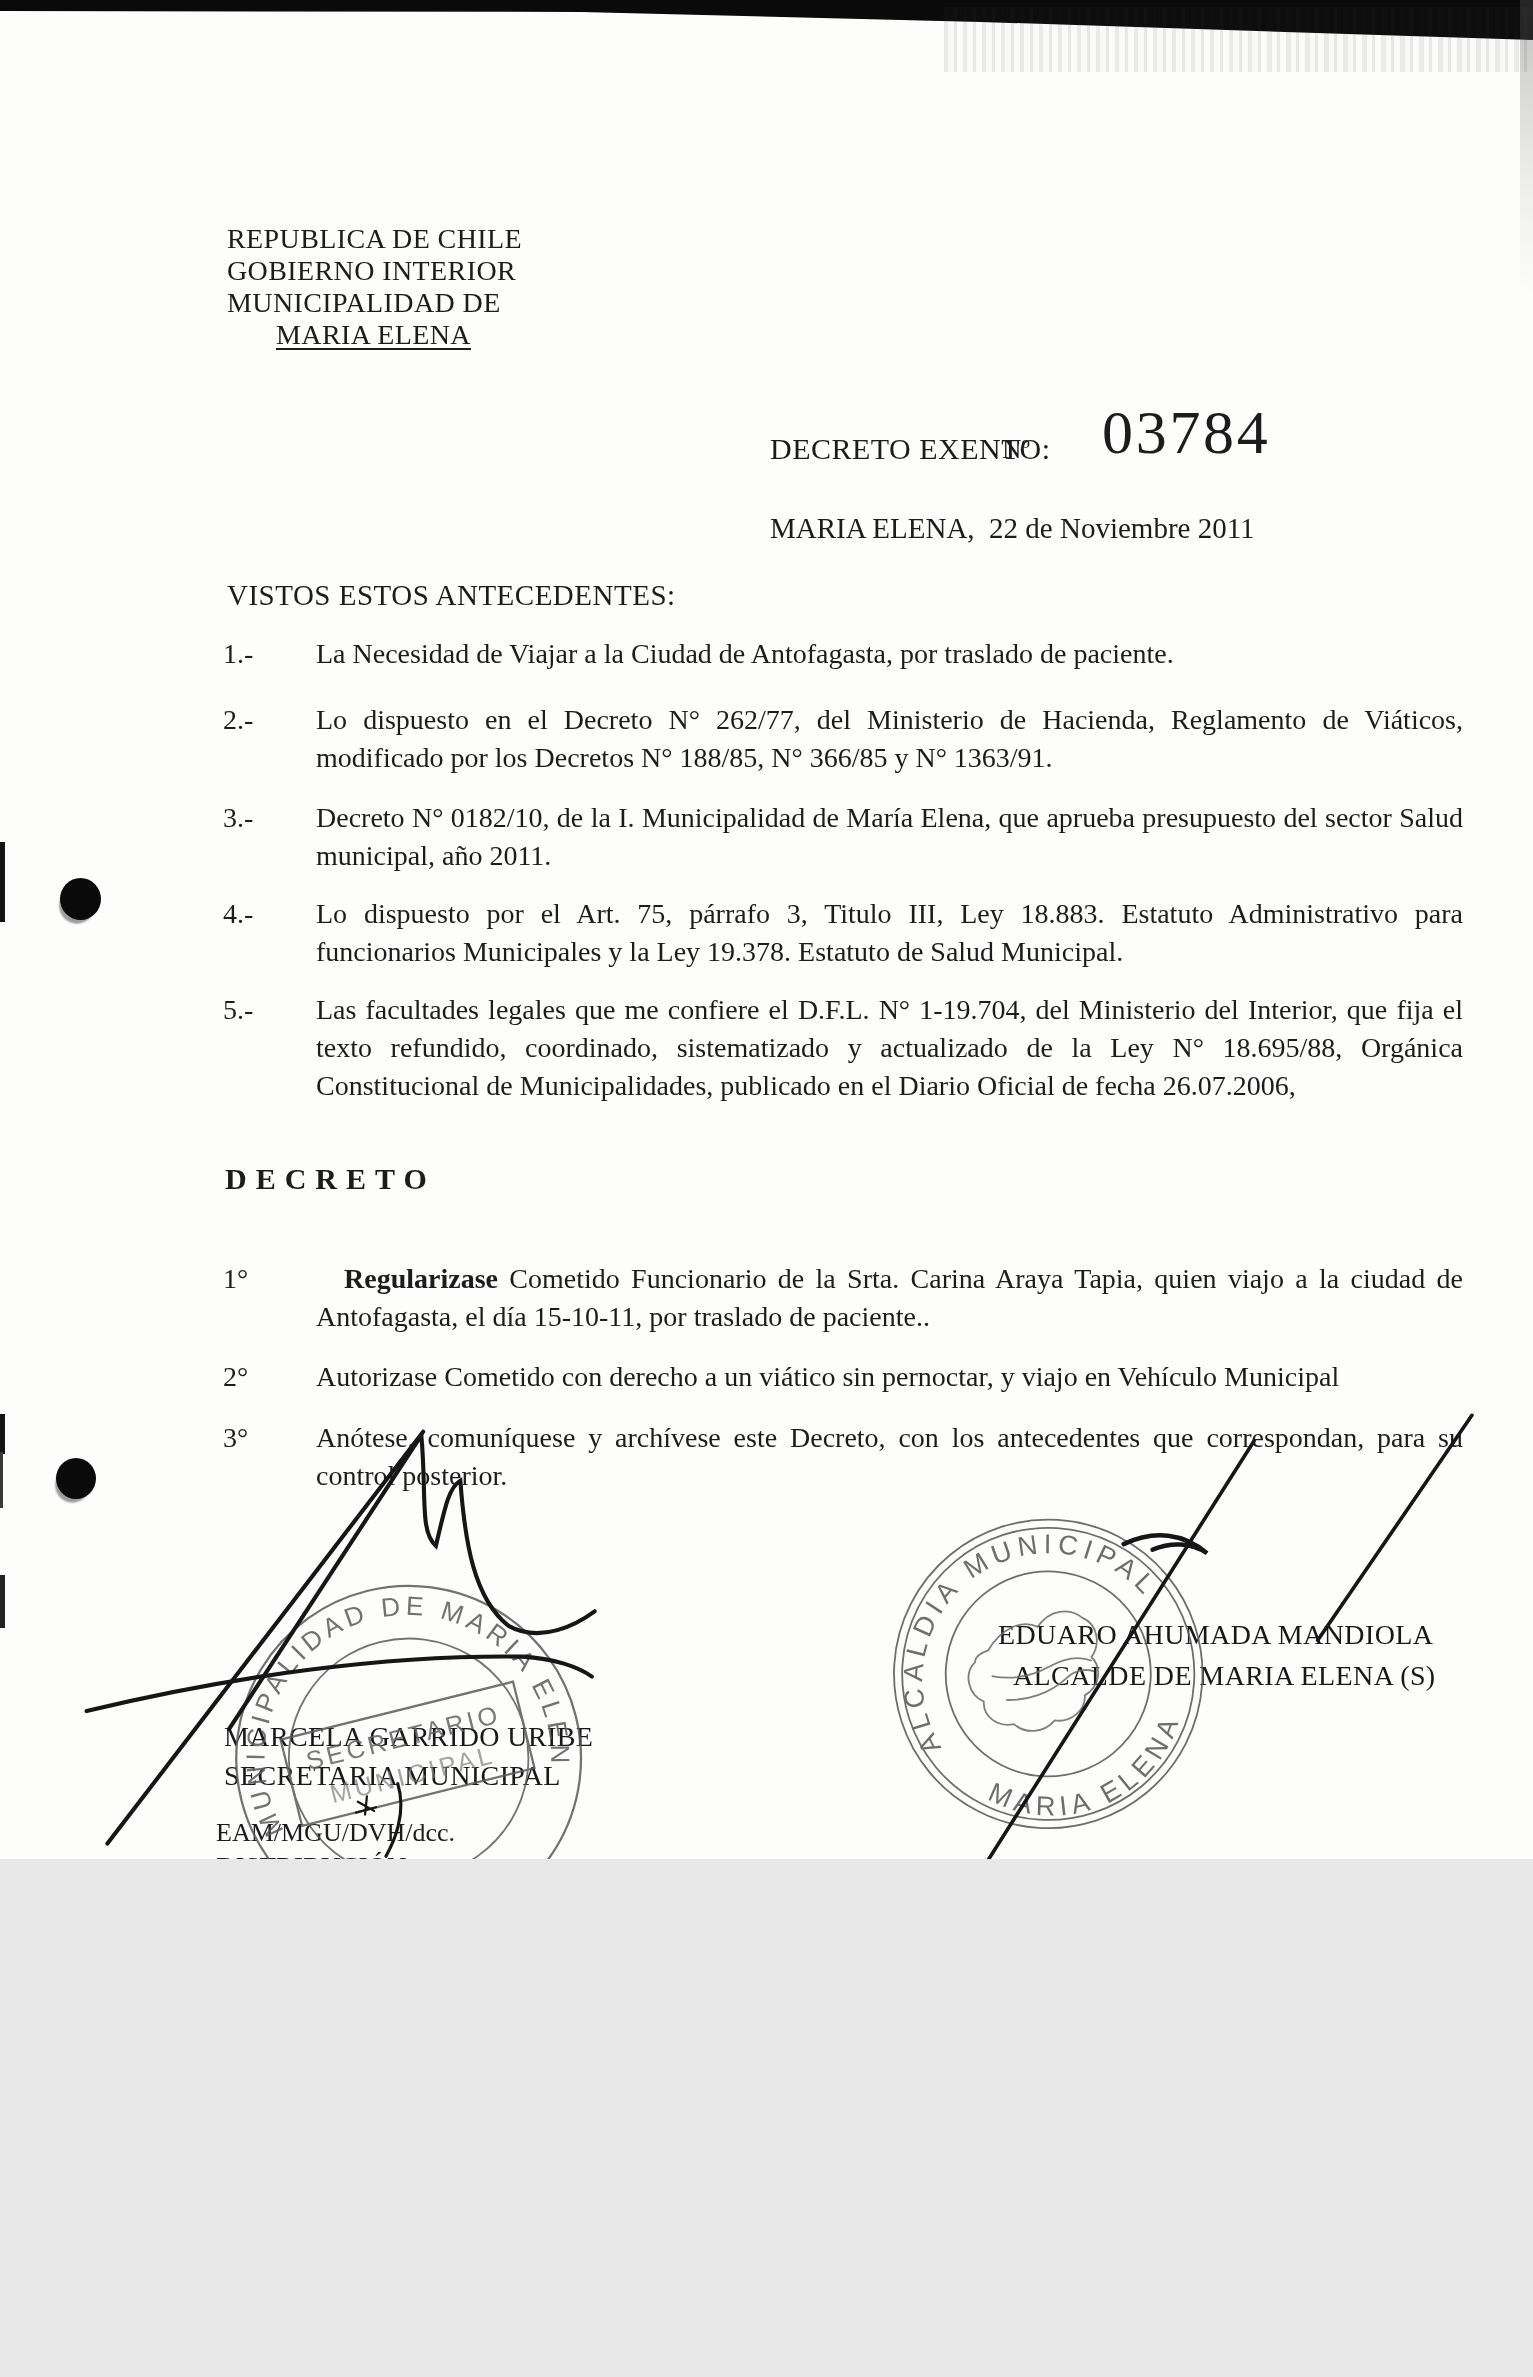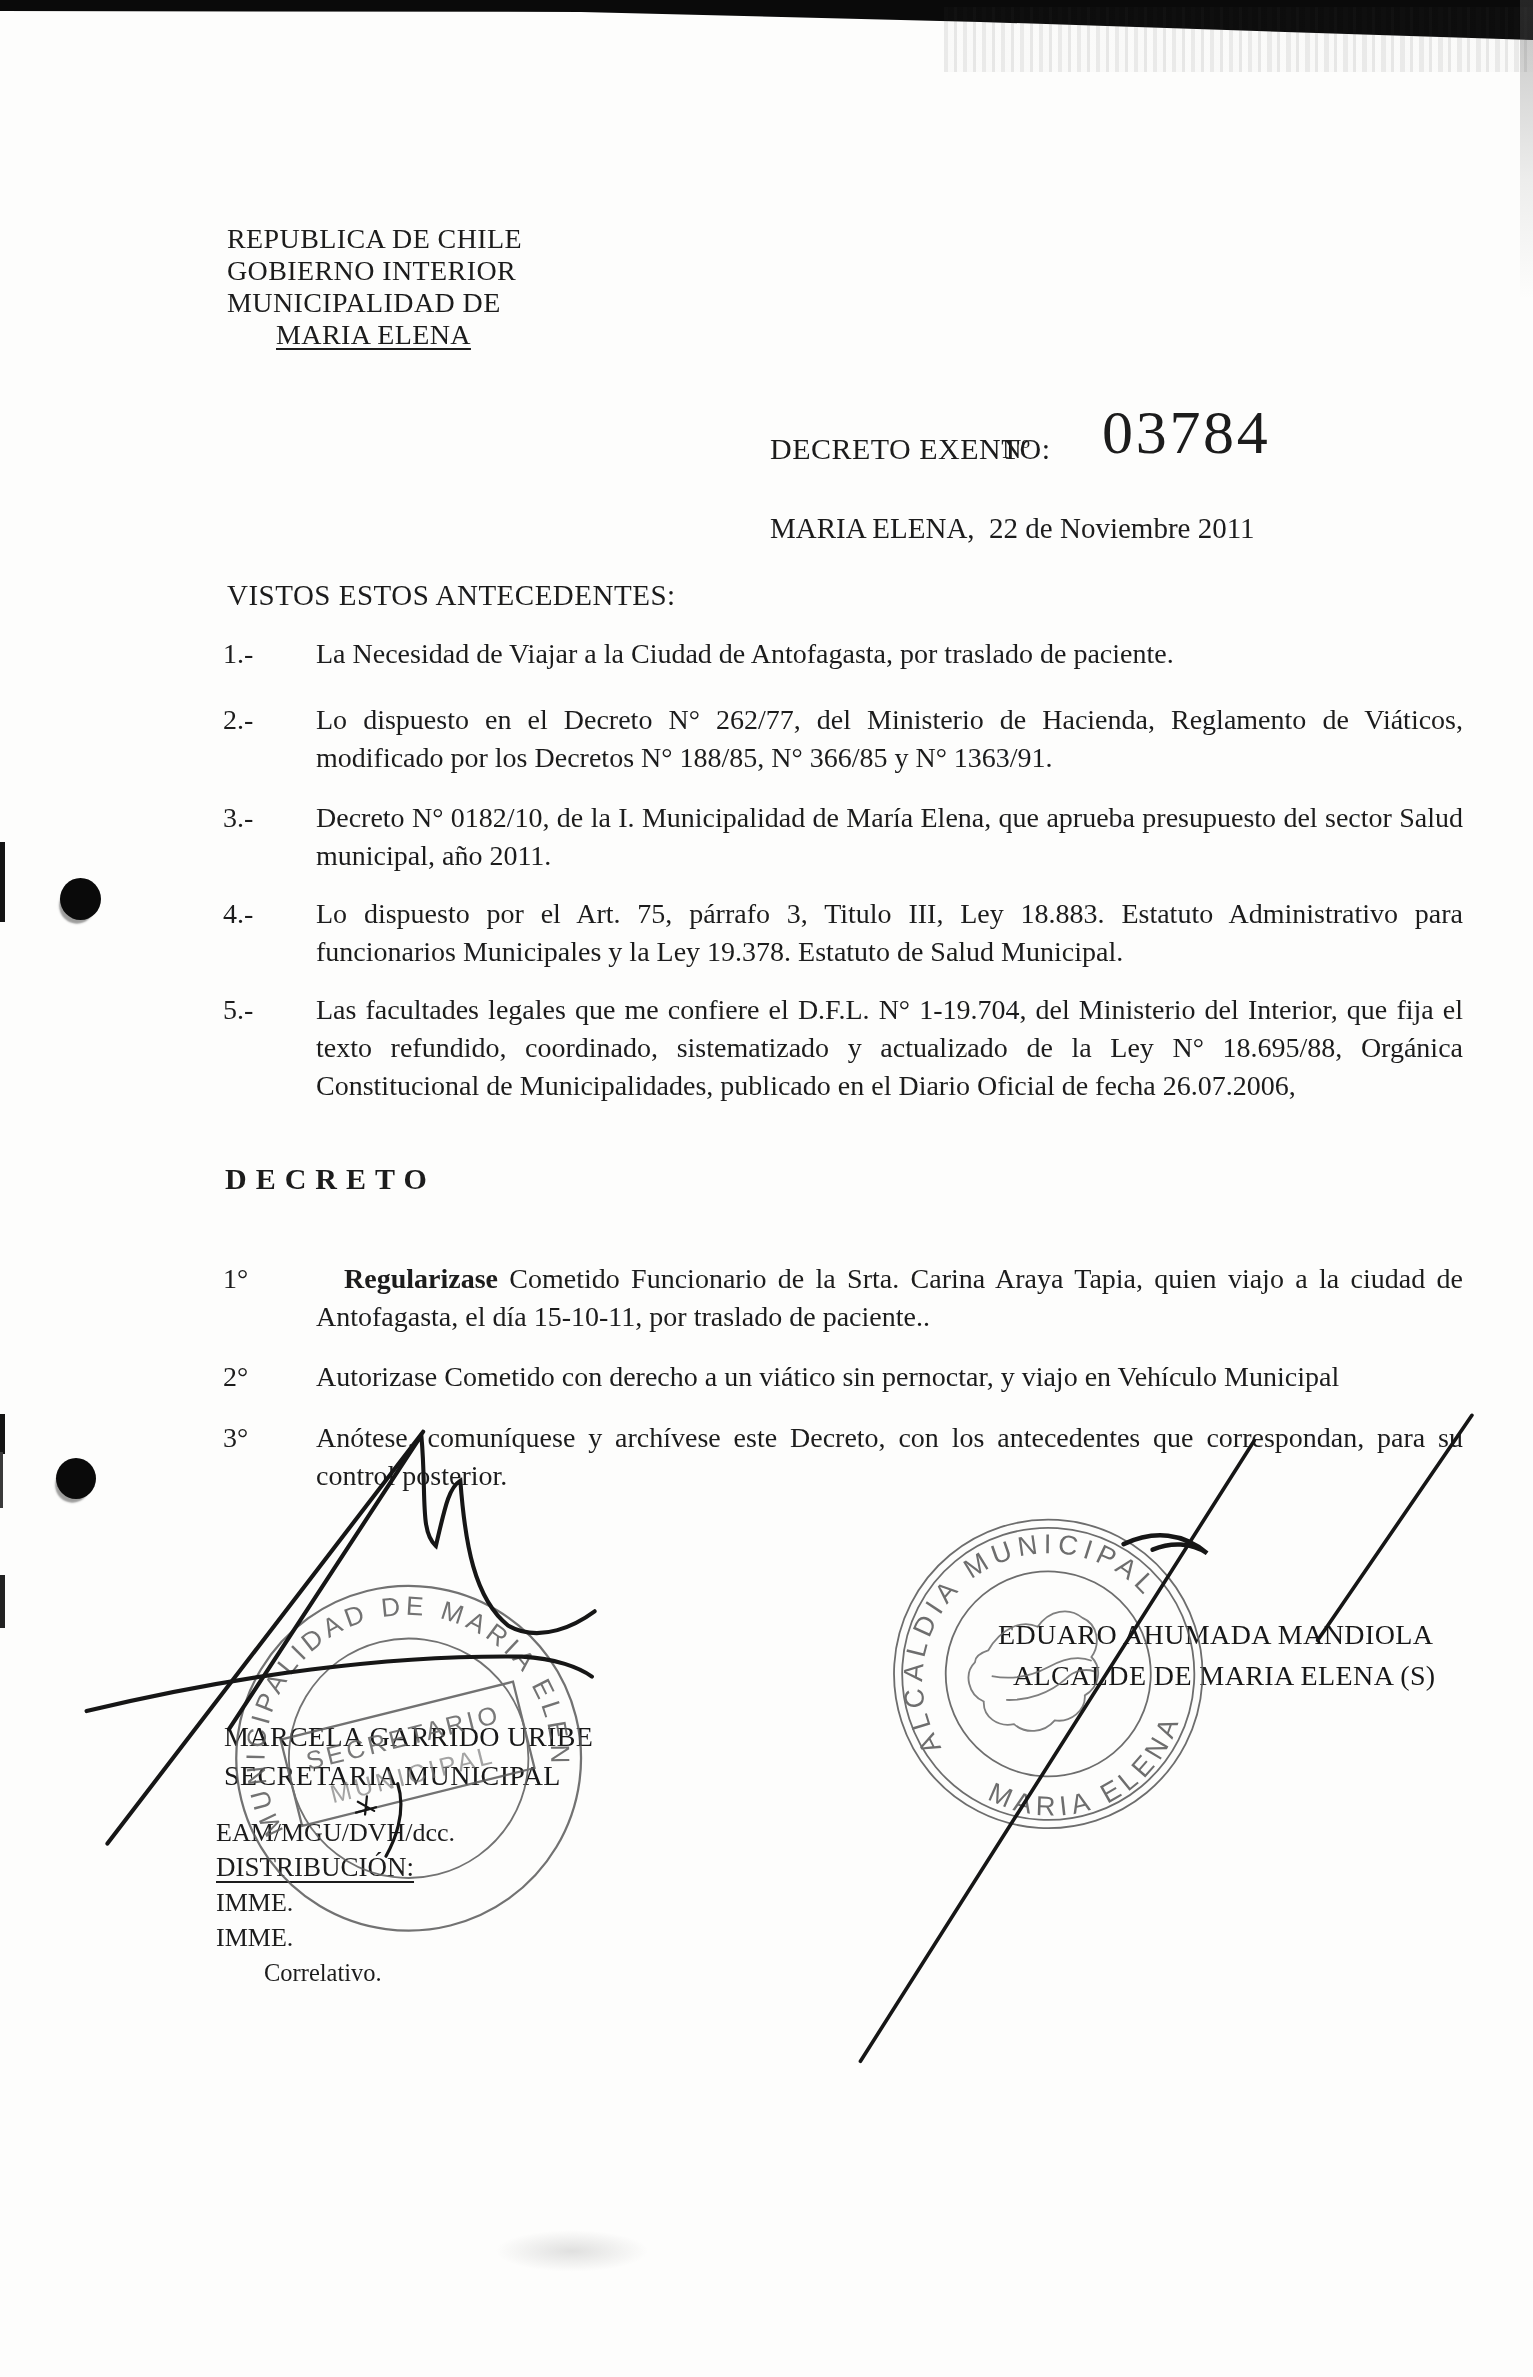--- a/index.html
+++ b/index.html
@@ -1,18 +1,18 @@
 <!DOCTYPE html>
 <html style="font-size:14.5px"><head>
 <meta charset="utf-8">
 <style>
   html,body{margin:0;padding:0;background:#e8e8e8;}
   .page{
     position:relative;
-    width:1534px;height:2377px;
+    width:1534px;height:1859px;
     margin:0 auto;
     background:#fdfdfc;
     overflow:hidden;
     font-family:"Liberation Serif","DejaVu Serif",serif;
     color:#1c1c1c;
   }
   
   .top-bar{position:absolute;top:0;left:0;width:1534px;height:42px;pointer-events:none;}
   .top-right-wash{
     position:absolute;top:7.3px;left:944px;width:590px;height:65px;

